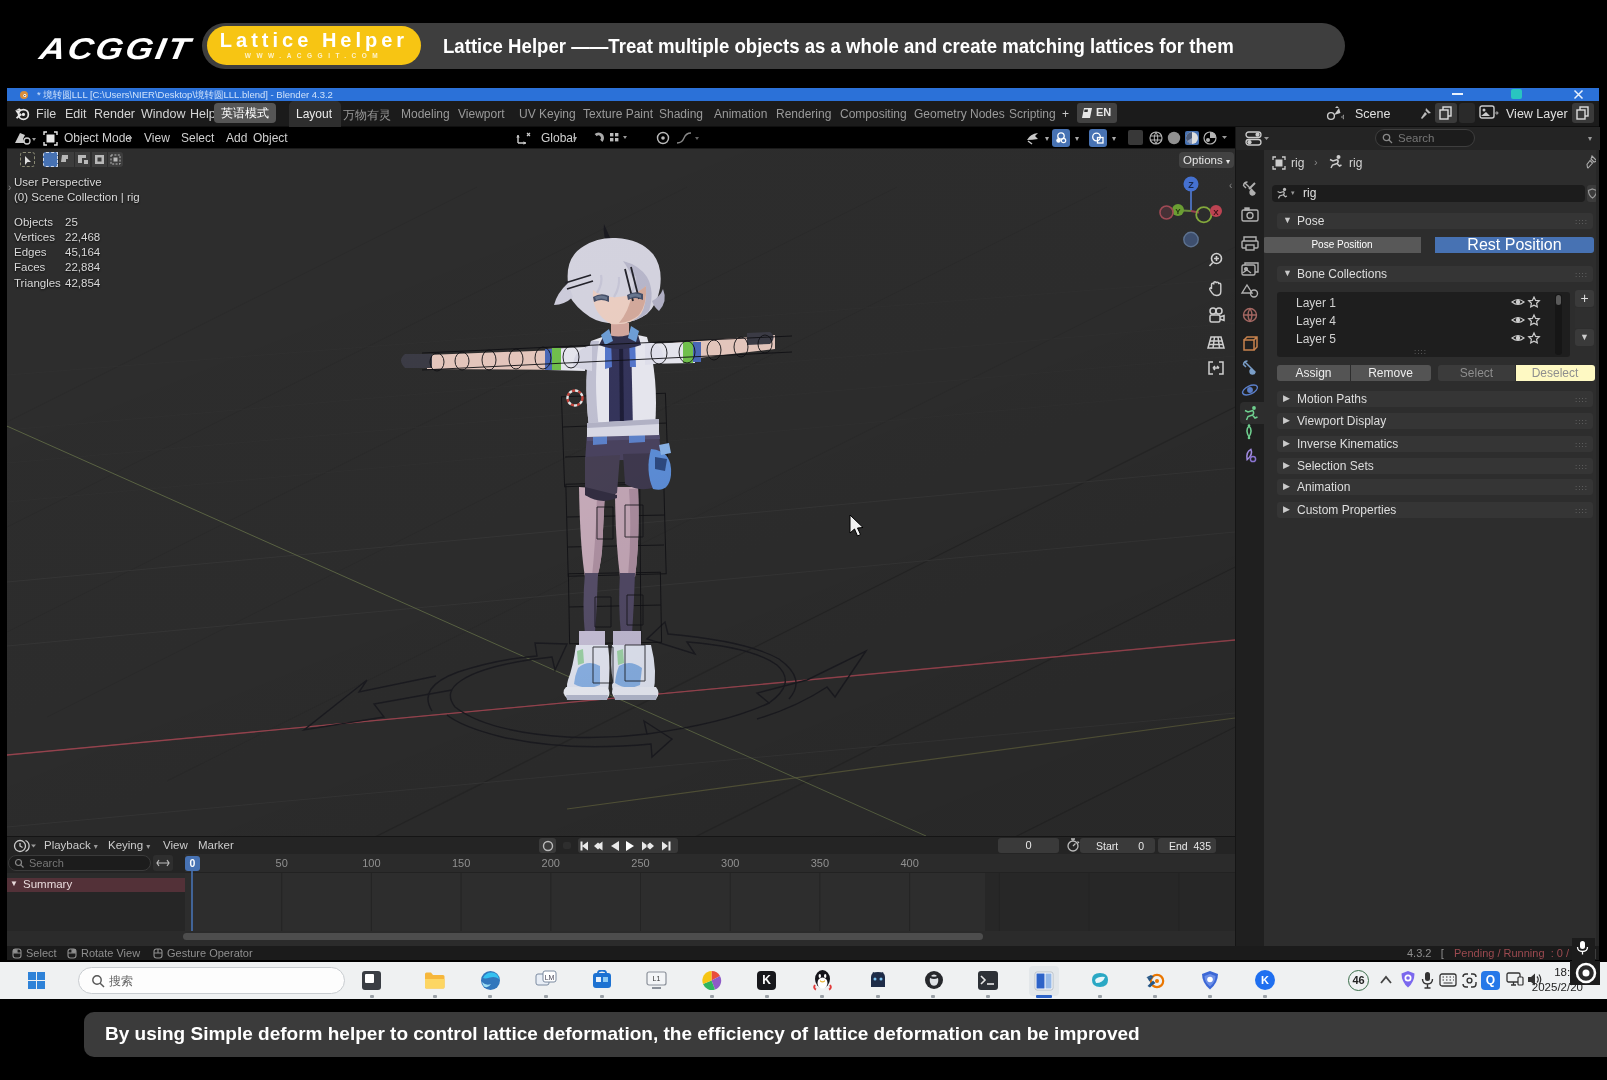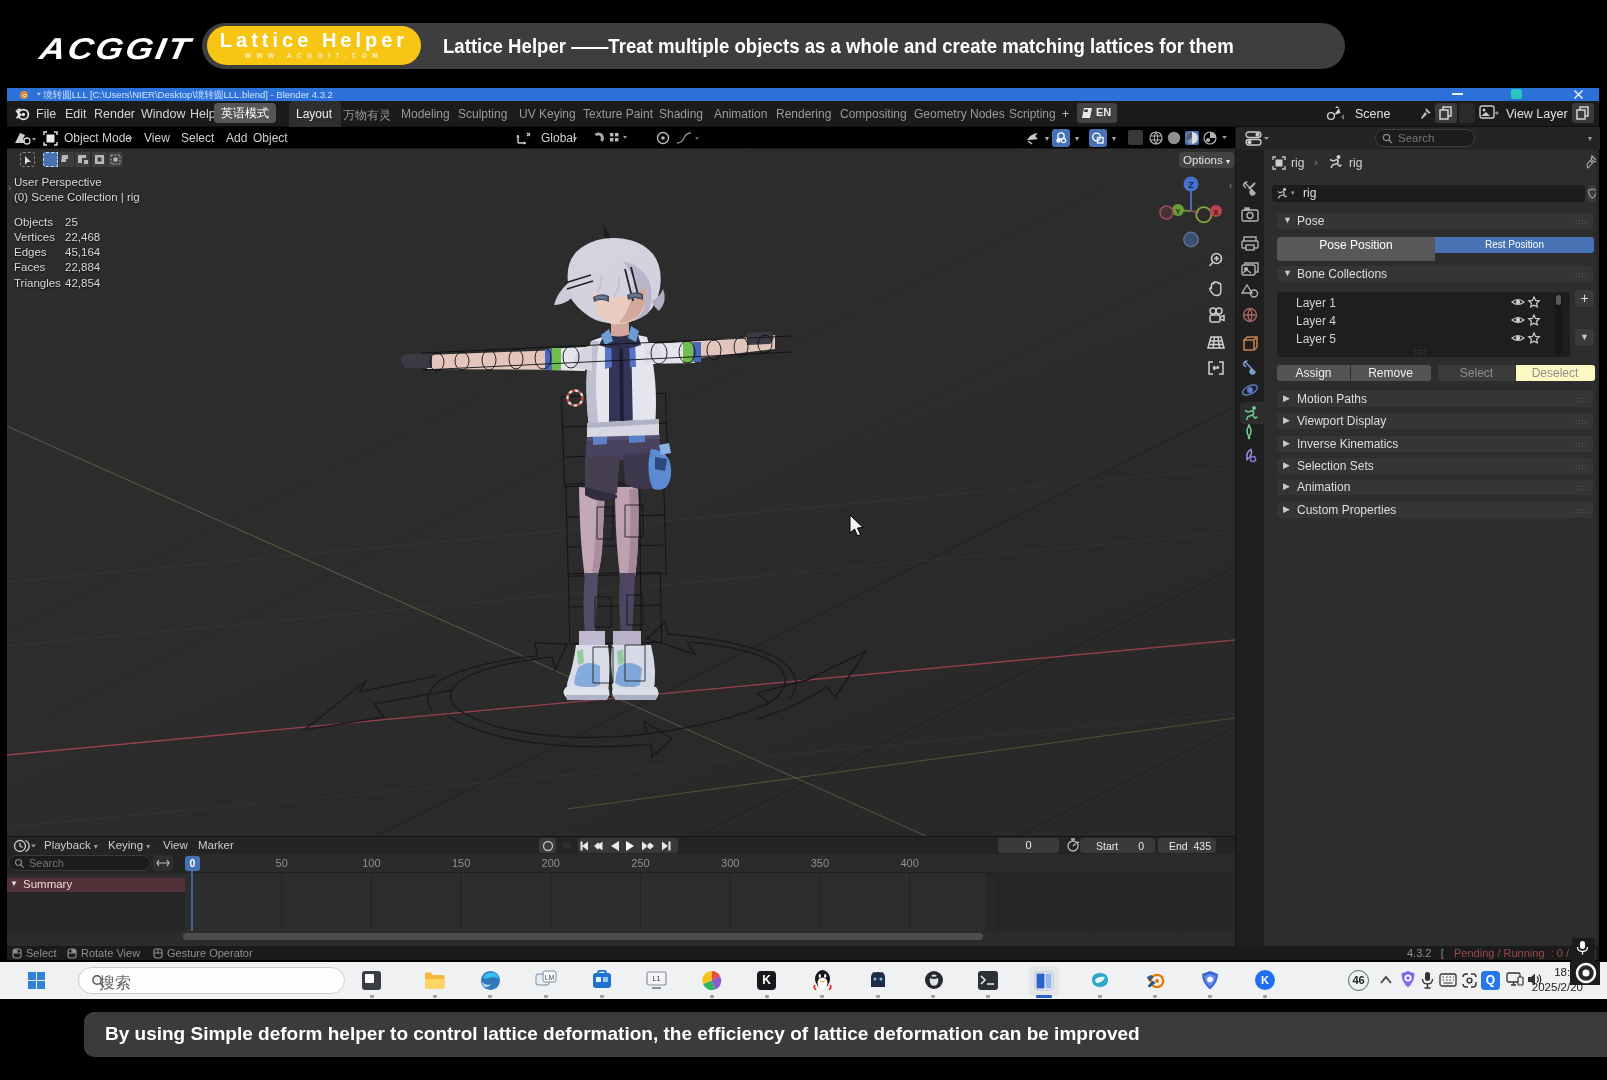--- a/index.html
+++ b/index.html
@@ -90,21 +90,21 @@
       <div class="menuitem" style="left:29px">File</div>
       <div class="menuitem" style="left:58px">Edit</div>
       <div class="menuitem" style="left:87px">Render</div>
       <div class="menuitem" style="left:134px">Window</div>
       <div class="menuitem" style="left:183px">Help</div>
       <div class="abs" style="left:207px;top:2px;width:62px;height:20px;background:#565656;border-radius:4px;color:#fff;font-size:12px;text-align:center;line-height:20px">英语模式</div>
       <div class="abs" style="left:282px;top:0;width:52px;height:26px;background:#2e2e2e;border-radius:5px 5px 0 0"></div>
       <div class="wstab" style="left:289px;color:#ececec">Layout</div>
       <div class="wstab" style="left:336px">万物有灵</div>
       <div class="wstab" style="left:394px">Modeling</div>
-      <div class="wstab" style="left:451px">Sculpting</div>
+      <div class="wstab" style="left:451px">Viewport</div>
       <div class="wstab" style="left:512px">UV Keying</div>
       <div class="wstab" style="left:576px">Texture Paint</div>
       <div class="wstab" style="left:652px">Shading</div>
       <div class="wstab" style="left:707px">Animation</div>
       <div class="wstab" style="left:769px">Rendering</div>
       <div class="wstab" style="left:833px">Compositing</div>
       <div class="wstab" style="left:907px">Geometry Nodes</div>
       <div class="wstab" style="left:1002px">Scripting</div>
       <div class="wstab" style="left:1055px;color:#c8c8c8">+</div>
       <div class="abs" style="left:1070px;top:2px;width:40px;height:20px;background:#424242;border-radius:3px">
@@ -520,22 +520,22 @@
         <svg class="abs" style="left:0px;top:3px" width="11" height="11" viewBox="0 0 11 11">
             <path d="M5.5 1 L9.5 2.5 Q9.5 7.5 5.5 10 Q1.5 7.5 1.5 2.5 Z" fill="none" stroke="#999" stroke-width="1.2"></path>
           </svg>
       </div>
 
       <div class="sect" style="top:86px">
           <span class="arrow">▼</span>
           <span class="lbl">Pose</span>
           <span class="dots">::::</span>
         </div>
-      <div class="abs" style="left:41px;top:110px;width:158px;height:24px;background:#585858;border-radius:3px 0 0 3px;color:#fff;font-size:12px;text-align:center;line-height:16px">Pose Position</div>
-      <div class="abs" style="left:199px;top:110px;width:159px;height:16px;background:#4772b3;border-radius:0 3px 3px 0;color:#fff;font-size:10px;text-align:center;line-height:16px">Rest Position</div>
+      <div class="abs" style="left:27px;top:110px;width:158px;height:16px;background:#585858;border-radius:3px 0 0 3px;color:#fff;font-size:10px;text-align:center;line-height:16px">Pose Position</div>
+      <div class="abs" style="left:199px;top:110px;width:159px;height:16px;background:#4772b3;border-radius:0 3px 3px 0;color:#fff;font-size:16px;text-align:center;line-height:16px">Rest Position</div>
 
       <div class="sect" style="top:139px">
           <span class="arrow">▼</span>
           <span class="lbl">Bone Collections</span>
           <span class="dots">::::</span>
         </div>
       <div class="abs" style="left:41px;top:165px;width:293px;height:65px;background:#1e1e1e;border-radius:3px">
         <div class="abs" style="left:19px;top:4px;color:#d2d2d2;font-size:12px">Layer 1</div>
         <div class="abs" style="left:19px;top:22px;color:#d2d2d2;font-size:12px">Layer 4</div>
         <div class="abs" style="left:19px;top:40px;color:#d2d2d2;font-size:12px">Layer 5</div>
@@ -773,21 +773,21 @@
       <rect x="0" y="0" width="8" height="8" fill="#2e82d8"></rect>
         <rect x="9" y="0" width="8" height="8" fill="#2e82d8"></rect>
       <rect x="0" y="9" width="8" height="8" fill="#2e82d8"></rect>
         <rect x="9" y="9" width="8" height="8" fill="#2e82d8"></rect>
     </svg>
     <div class="abs" style="left:78px;top:5px;width:267px;height:27px;background:#fdfdfd;border:1px solid #c8ccd0;border-radius:14px">
       <svg class="abs" style="left:12px;top:6px" width="14" height="14" viewBox="0 0 14 14">
           <circle cx="6" cy="6" r="4.2" fill="none" stroke="#555" stroke-width="1.4"></circle>
           <path d="M9.2 9.2 L13 13" stroke="#555" stroke-width="1.4"></path>
         </svg>
-      <div class="abs" style="left:20px;top:5px;color:#666;font-size:16px">搜索</div>
+      <div class="abs" style="left:30px;top:5px;color:#666;font-size:12px">搜索</div>
     </div>
     <div class="abs" style="left:362px;top:9px;width:19px;height:19px;background:#3a3e44;border-radius:3px">
         <div class="abs" style="left:3px;top:3px;width:9px;height:9px;background:#fff;border-radius:1px"></div>
       </div>
     <svg class="abs" style="left:424px;top:9px" width="21" height="19" viewBox="0 0 21 19">
       <path d="M1 3 Q1 1.5 2.5 1.5 L7 1.5 L9 4 L19 4 Q20.5 4 20.5 5.5 L20.5 16 Q20.5 17.5 19 17.5 L2.5 17.5 Q1 17.5 1 16 Z" fill="#f6b73c"></path>
       <path d="M1 8 L20.5 8 L20.5 16 Q20.5 17.5 19 17.5 L2.5 17.5 Q1 17.5 1 16 Z" fill="#fdd663"></path>
     </svg>
     <svg class="abs" style="left:480px;top:8px" width="21" height="21" viewBox="0 0 21 21">
       <circle cx="10.5" cy="10.5" r="9.5" fill="#3277bc"></circle>

